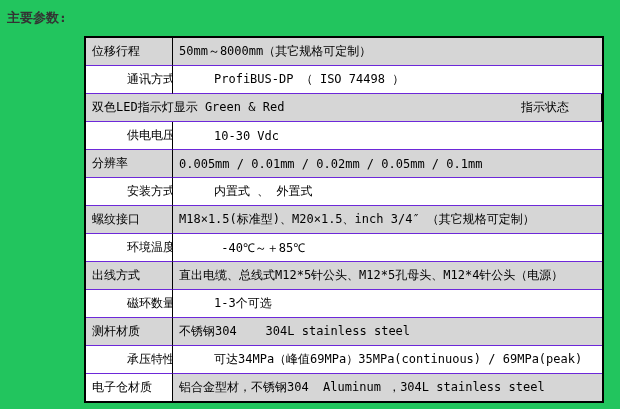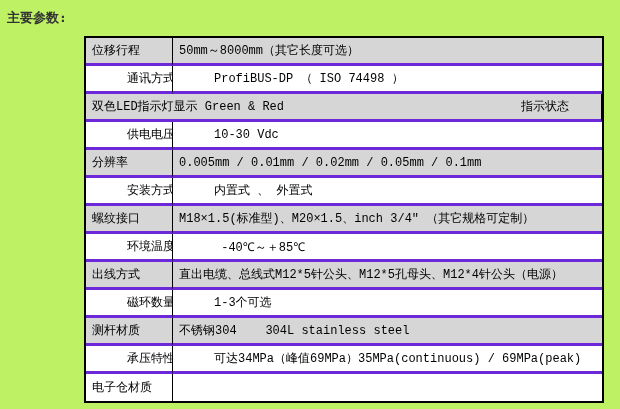--- a/index.html
+++ b/index.html
@@ -9,21 +9,21 @@
     --text: #000000;
     --title-text: #333333;
   }
   * { margin: 0; padding: 0; box-sizing: border-box; }
   html, body {
     width: 620px; height: 409px;
     background: #ffffff;
     font-family: "DejaVu Sans Mono", "Liberation Mono", monospace;
     overflow: hidden;
   }
-  .page { position: relative; width: 620px; height: 409px; background: #bef264; }
+  .page { position: relative; width: 620px; height: 409px; background: #22c55e; }
 
   .page-title {
     position: absolute;
     left: 7px; top: 9px;
     font-size: 13px;
     font-weight: bold;
     color: var(--title-text);
     white-space: pre;
   }
 
@@ -40,21 +40,21 @@
   }
   .row:last-child { height: 27px; }
   .cell {
     display: flex;
     align-items: center;
     font-size: 12px;
     color: var(--text);
     white-space: pre;
     overflow: hidden;
   }
-  .row:not(:last-child) .cell { border-bottom: 3px solid #6d28d9; font-family: Liberation Mono, monospace; }
+  .row:not(:last-child) .cell { border-bottom: 1px solid #6d28d9; }
   .cell-label {
     width: 87px;
     flex: 0 0 87px;
     padding-left: 6px;
     border-right: 1px solid var(--table-border);
   }
   .cell-value {
     flex: 1;
     padding-left: 6px;
   }
@@ -67,21 +67,21 @@
 <body>
 
 <div class="page">
 
   <div class="page-title">主要参数:</div>
 
   <div class="table-box">
 
     <div class="row r-shaded">
       <div class="cell cell-label">位移行程</div>
-      <div class="cell cell-value">50mm～8000mm（其它长度可选）</div>
+      <div class="cell cell-value">50mm～8000mm（其它规格可定制）</div>
     </div>
 
     <div class="row r-plain">
       <div class="cell cell-label">通讯方式</div>
       <div class="cell cell-value">ProfiBUS-DP （ ISO 74498 ）</div>
     </div>
 
     <div class="row r-shaded">
       <div class="cell cell-value">双色LED指示灯显示 Green &amp; Red</div>
       <div class="cell cell-label">指示状态</div>
@@ -127,16 +127,17 @@
       <div class="cell cell-value">不锈钢304    304L stainless steel</div>
     </div>
 
     <div class="row r-plain">
       <div class="cell cell-label">承压特性</div>
       <div class="cell cell-value">可达34MPa（峰值69MPa）35MPa(continuous) / 69MPa(peak)</div>
     </div>
 
     <div class="row r-shaded">
       <div class="cell cell-label label-plain">电子仓材质</div>
+      <div class="cell cell-value">铝合金型材，不锈钢304  Aluminum ，304L stainless steel</div>
     </div>
 
   </div>
 </div>
 
 </body></html>

